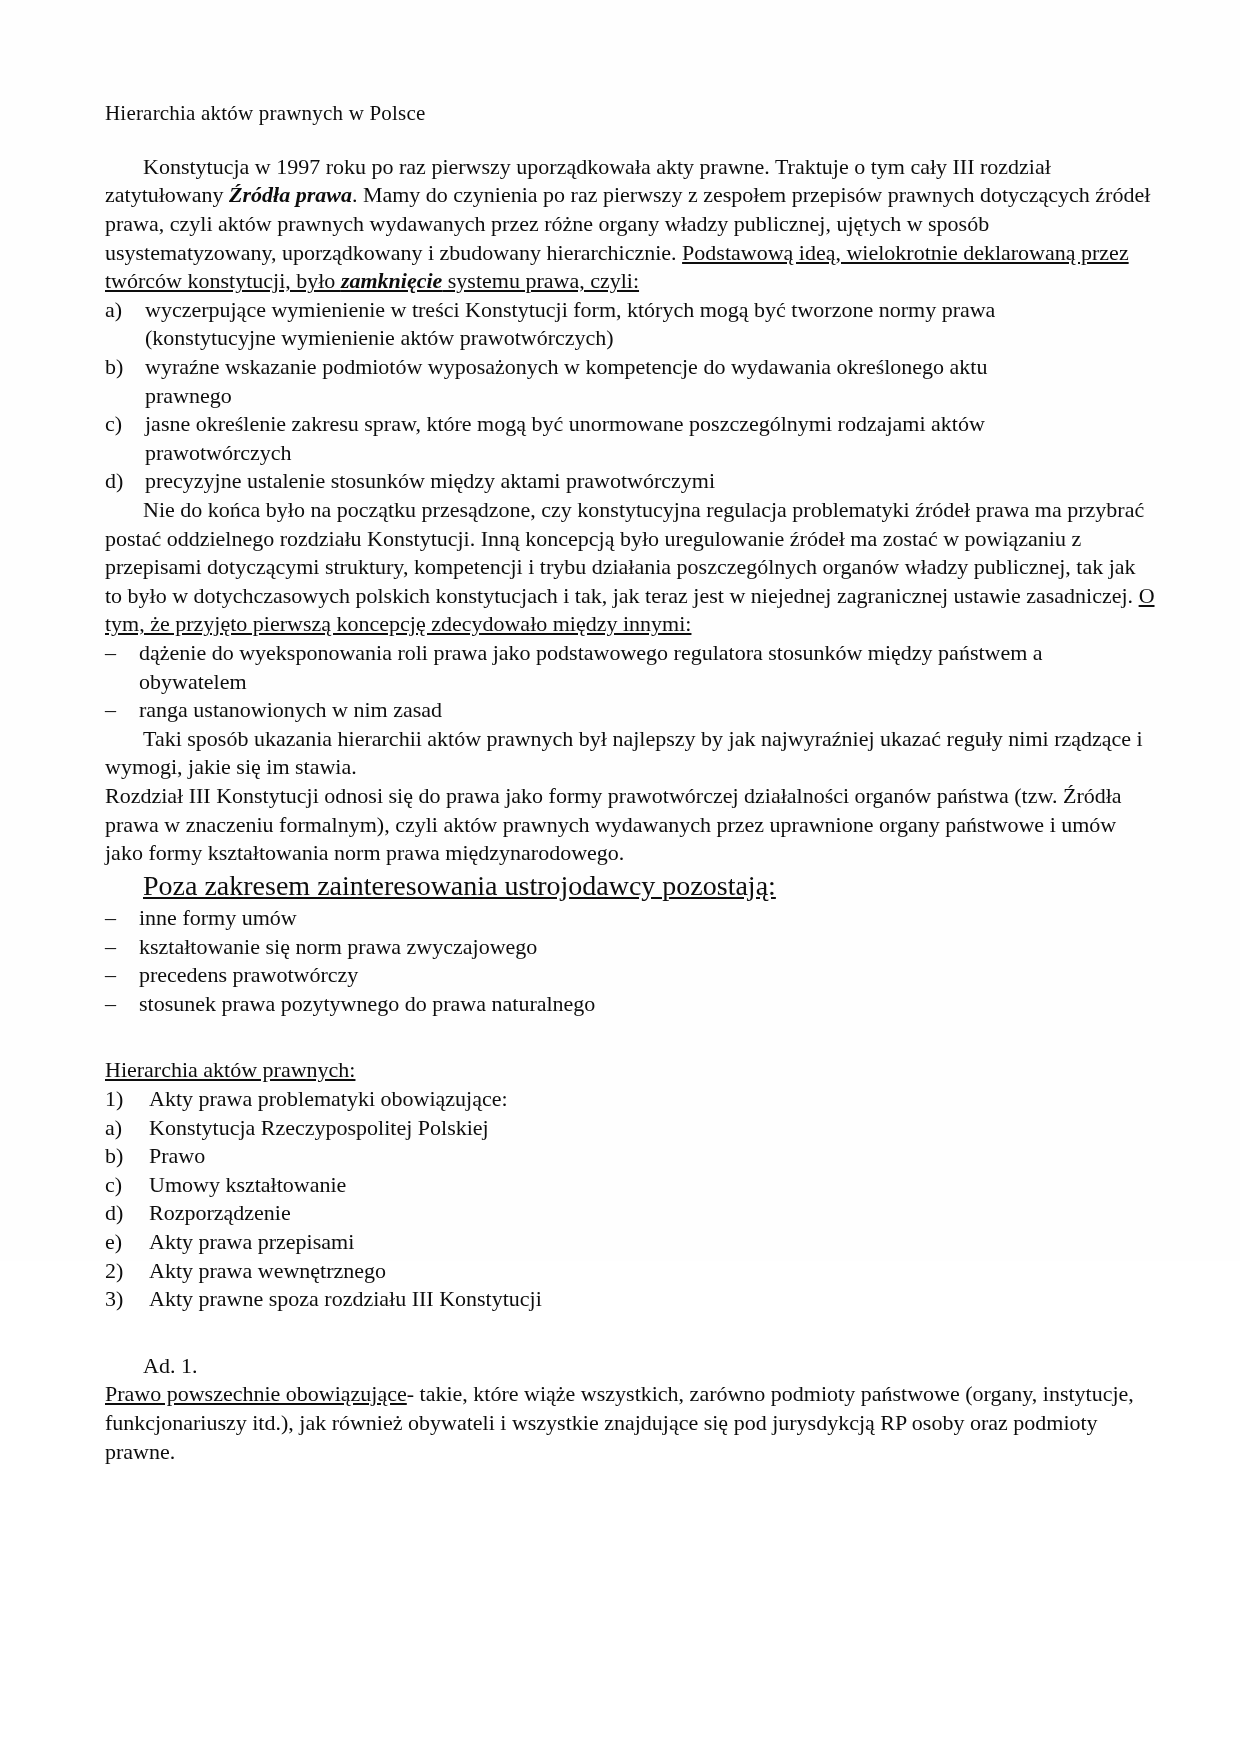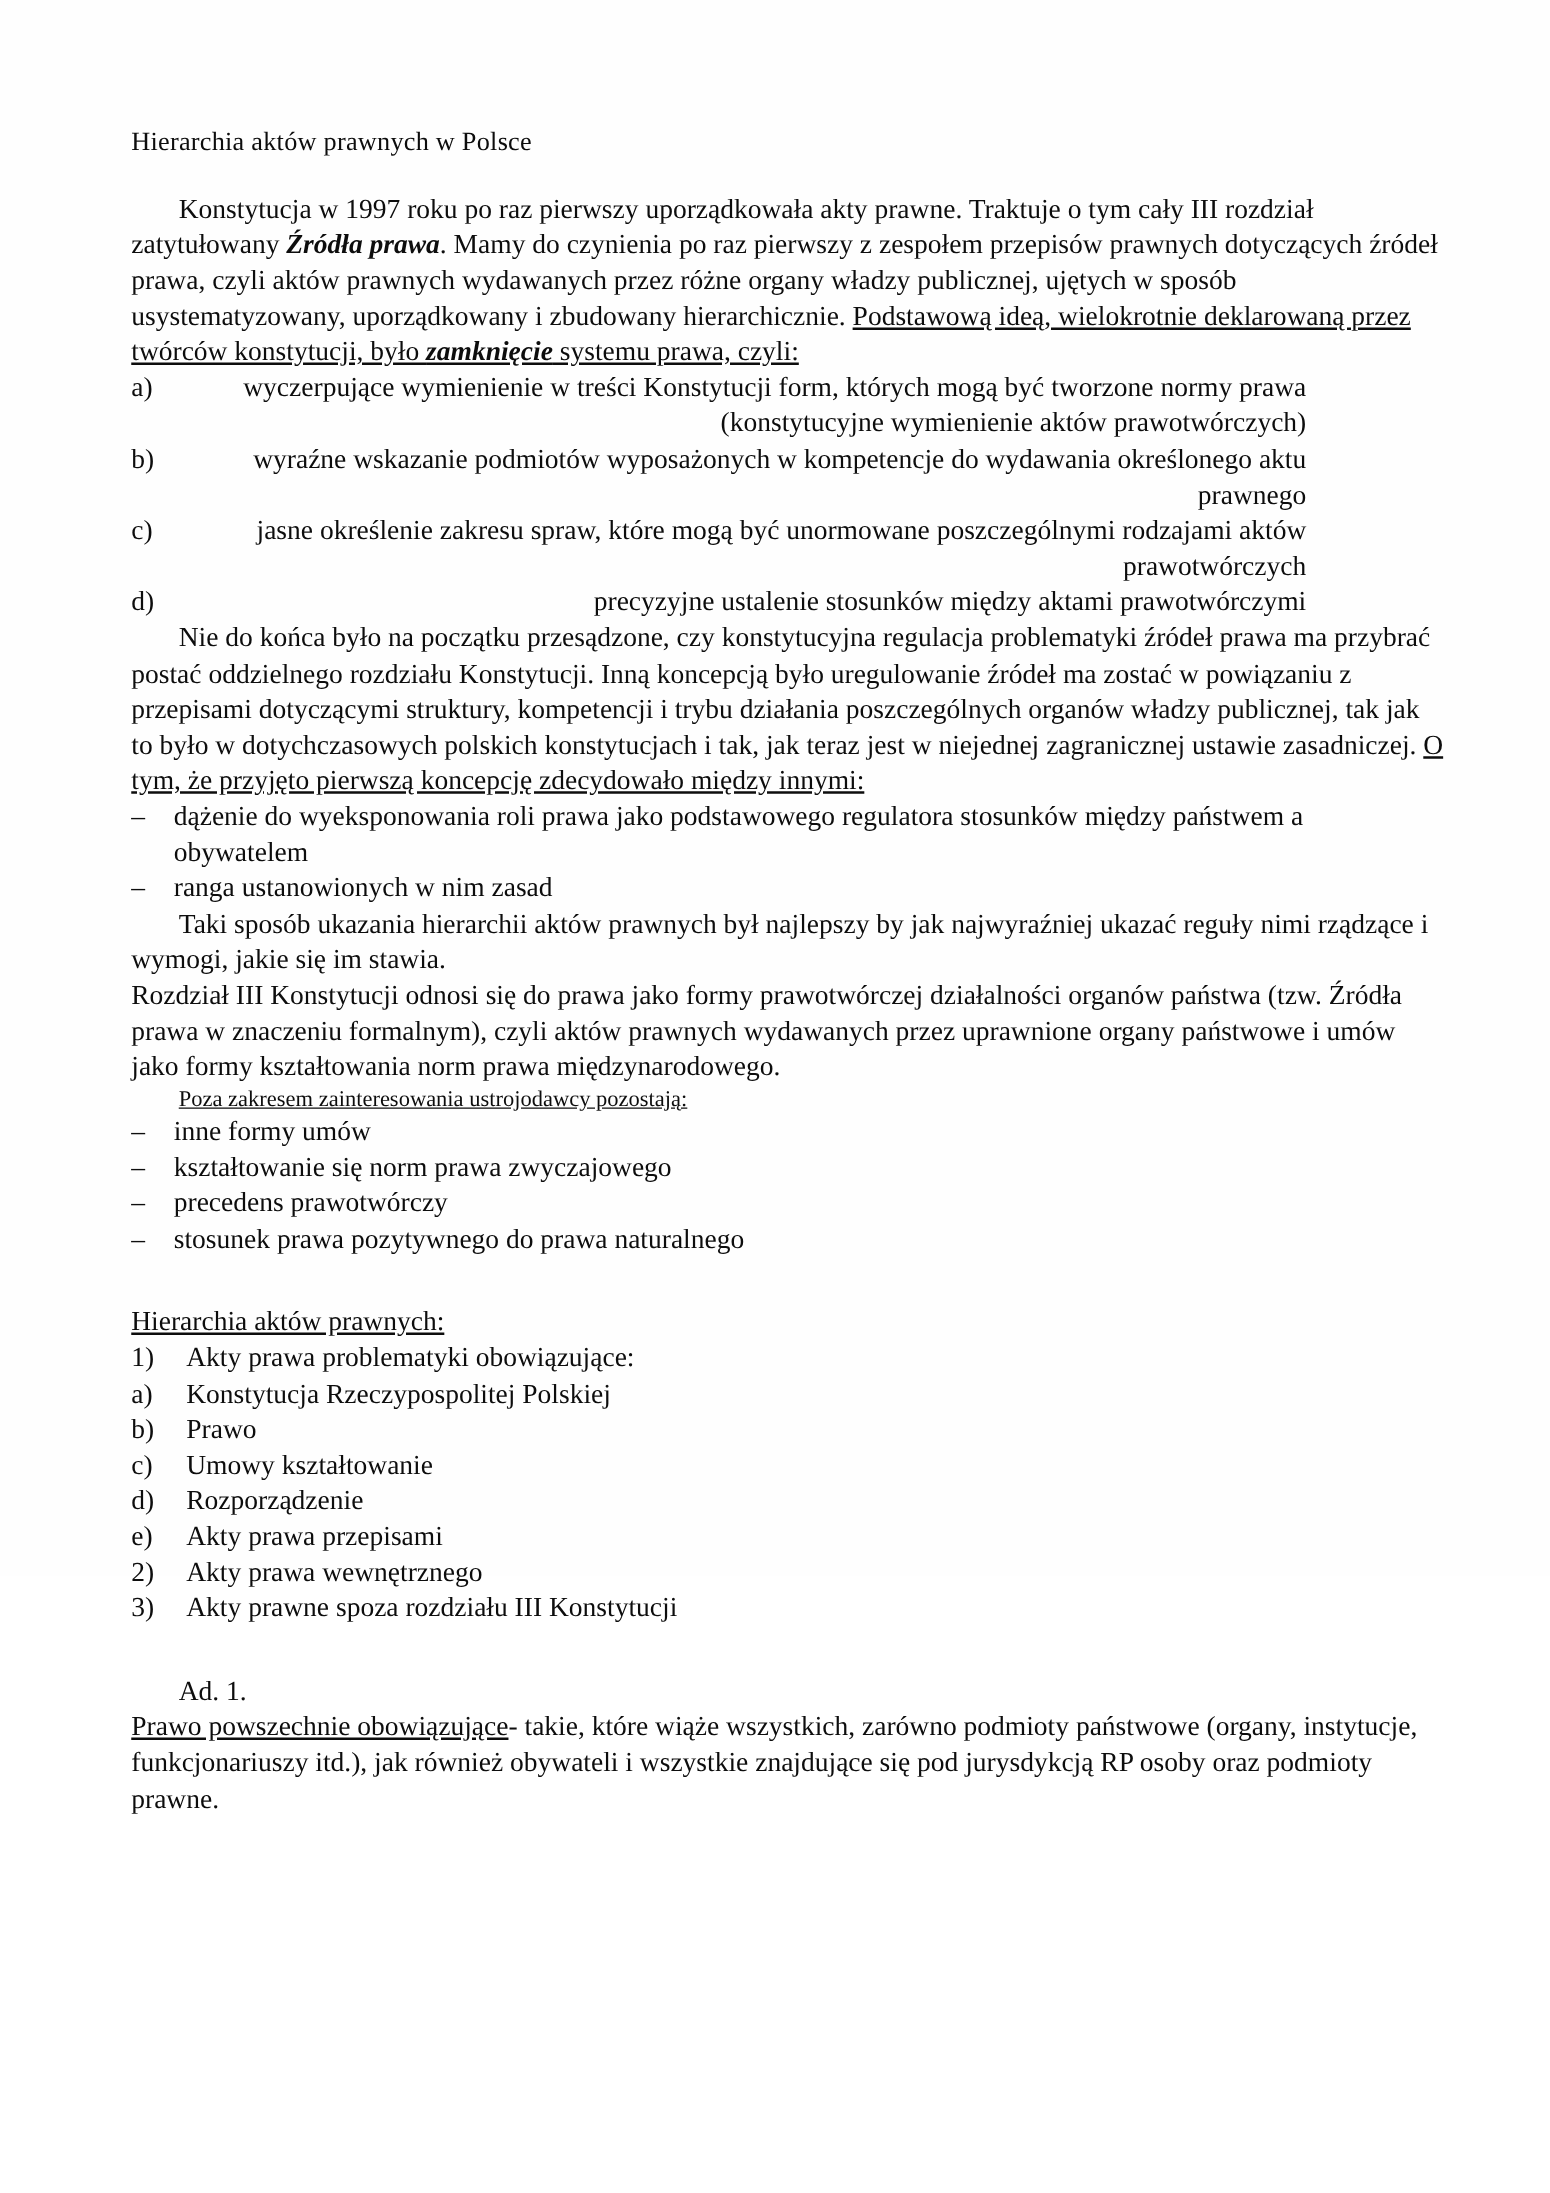--- a/index.html
+++ b/index.html
@@ -56,42 +56,42 @@
     flex: 0 0 auto;
     text-align: left;
   }
   li.row .txt {
     flex: 1 1 auto;
   }
 
   
   .list-alpha { margin: 0 0 0 42px; }
   .list-alpha li.row .marker { width: 40px; }
-  .list-alpha li.row .txt { max-width: 900px; text-align: right; }
+  .list-alpha li.row .txt { max-width: 900px; }
 
   
   .list-dash { margin: 0 0 0 48px; }
   .list-dash li.row .marker { width: 34px; }
 
   
   .list-num { margin: 0 0 0 38px; }
   .list-num > li.row > .marker { width: 44px; }
   .list-sub { margin: 0 0 0 38px; }
   .list-sub li.row .marker { width: 44px; }
   .gap-lg { height: 38px; }
 
   .heading-u {
     font-size: 22px;
     line-height: 1.30;
     margin: 0;
     text-decoration: underline;
     display: inline-block;
   }
   .heading-u-indent {
-    font-size: 18px;
+    font-size: 28px;
     line-height: 1.30;
     margin: 0 0 0 38px;
     text-decoration: underline;
     display: inline-block;
   }
   .block { display: block; }
 </style>
 </head>
 <body>
 

